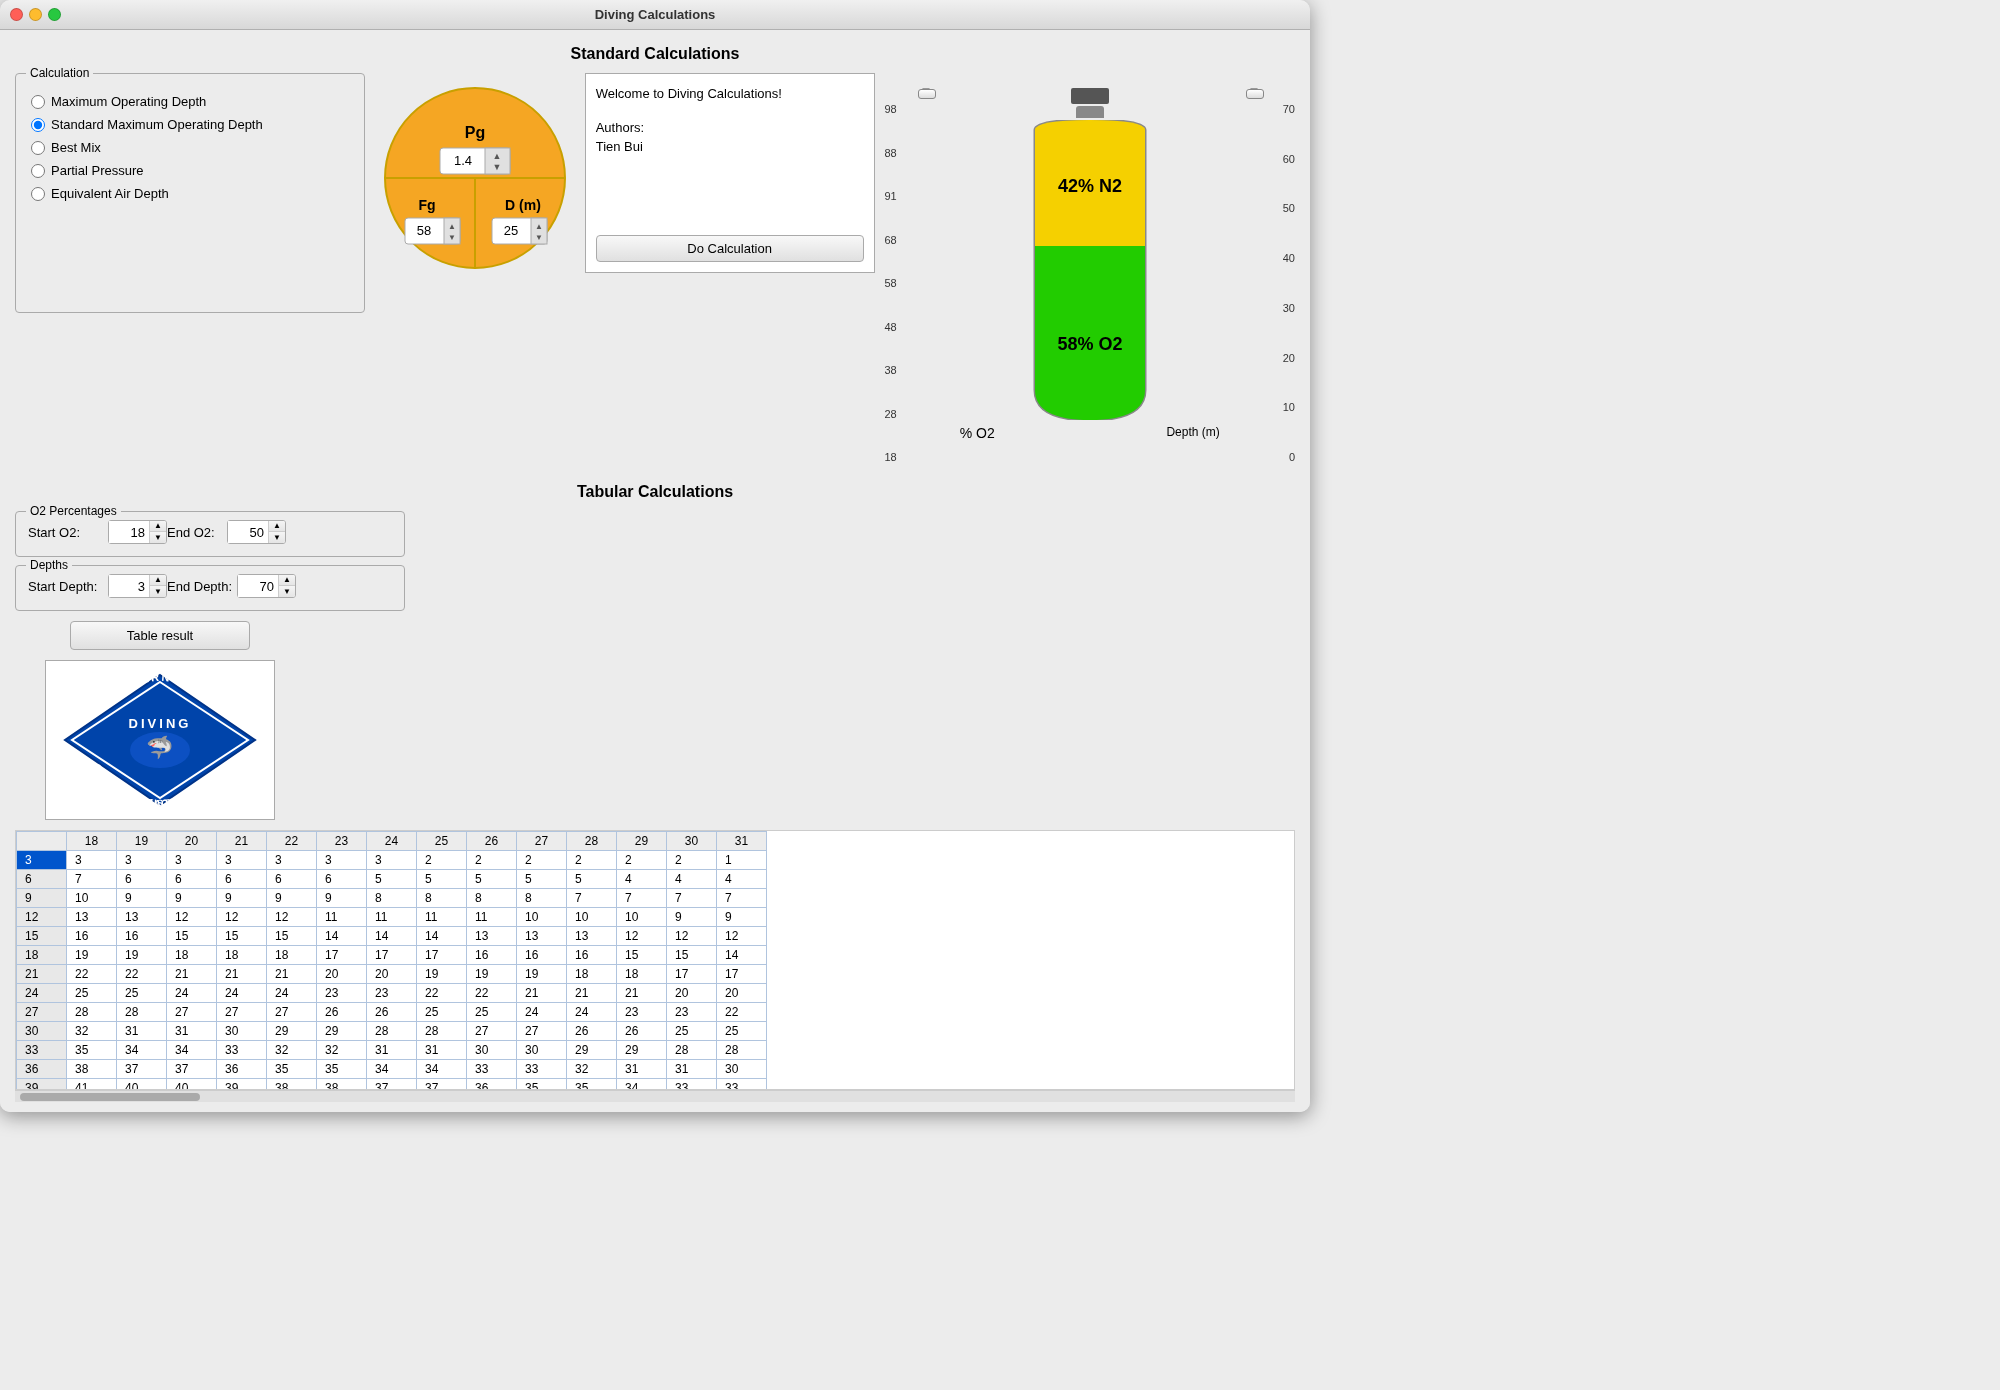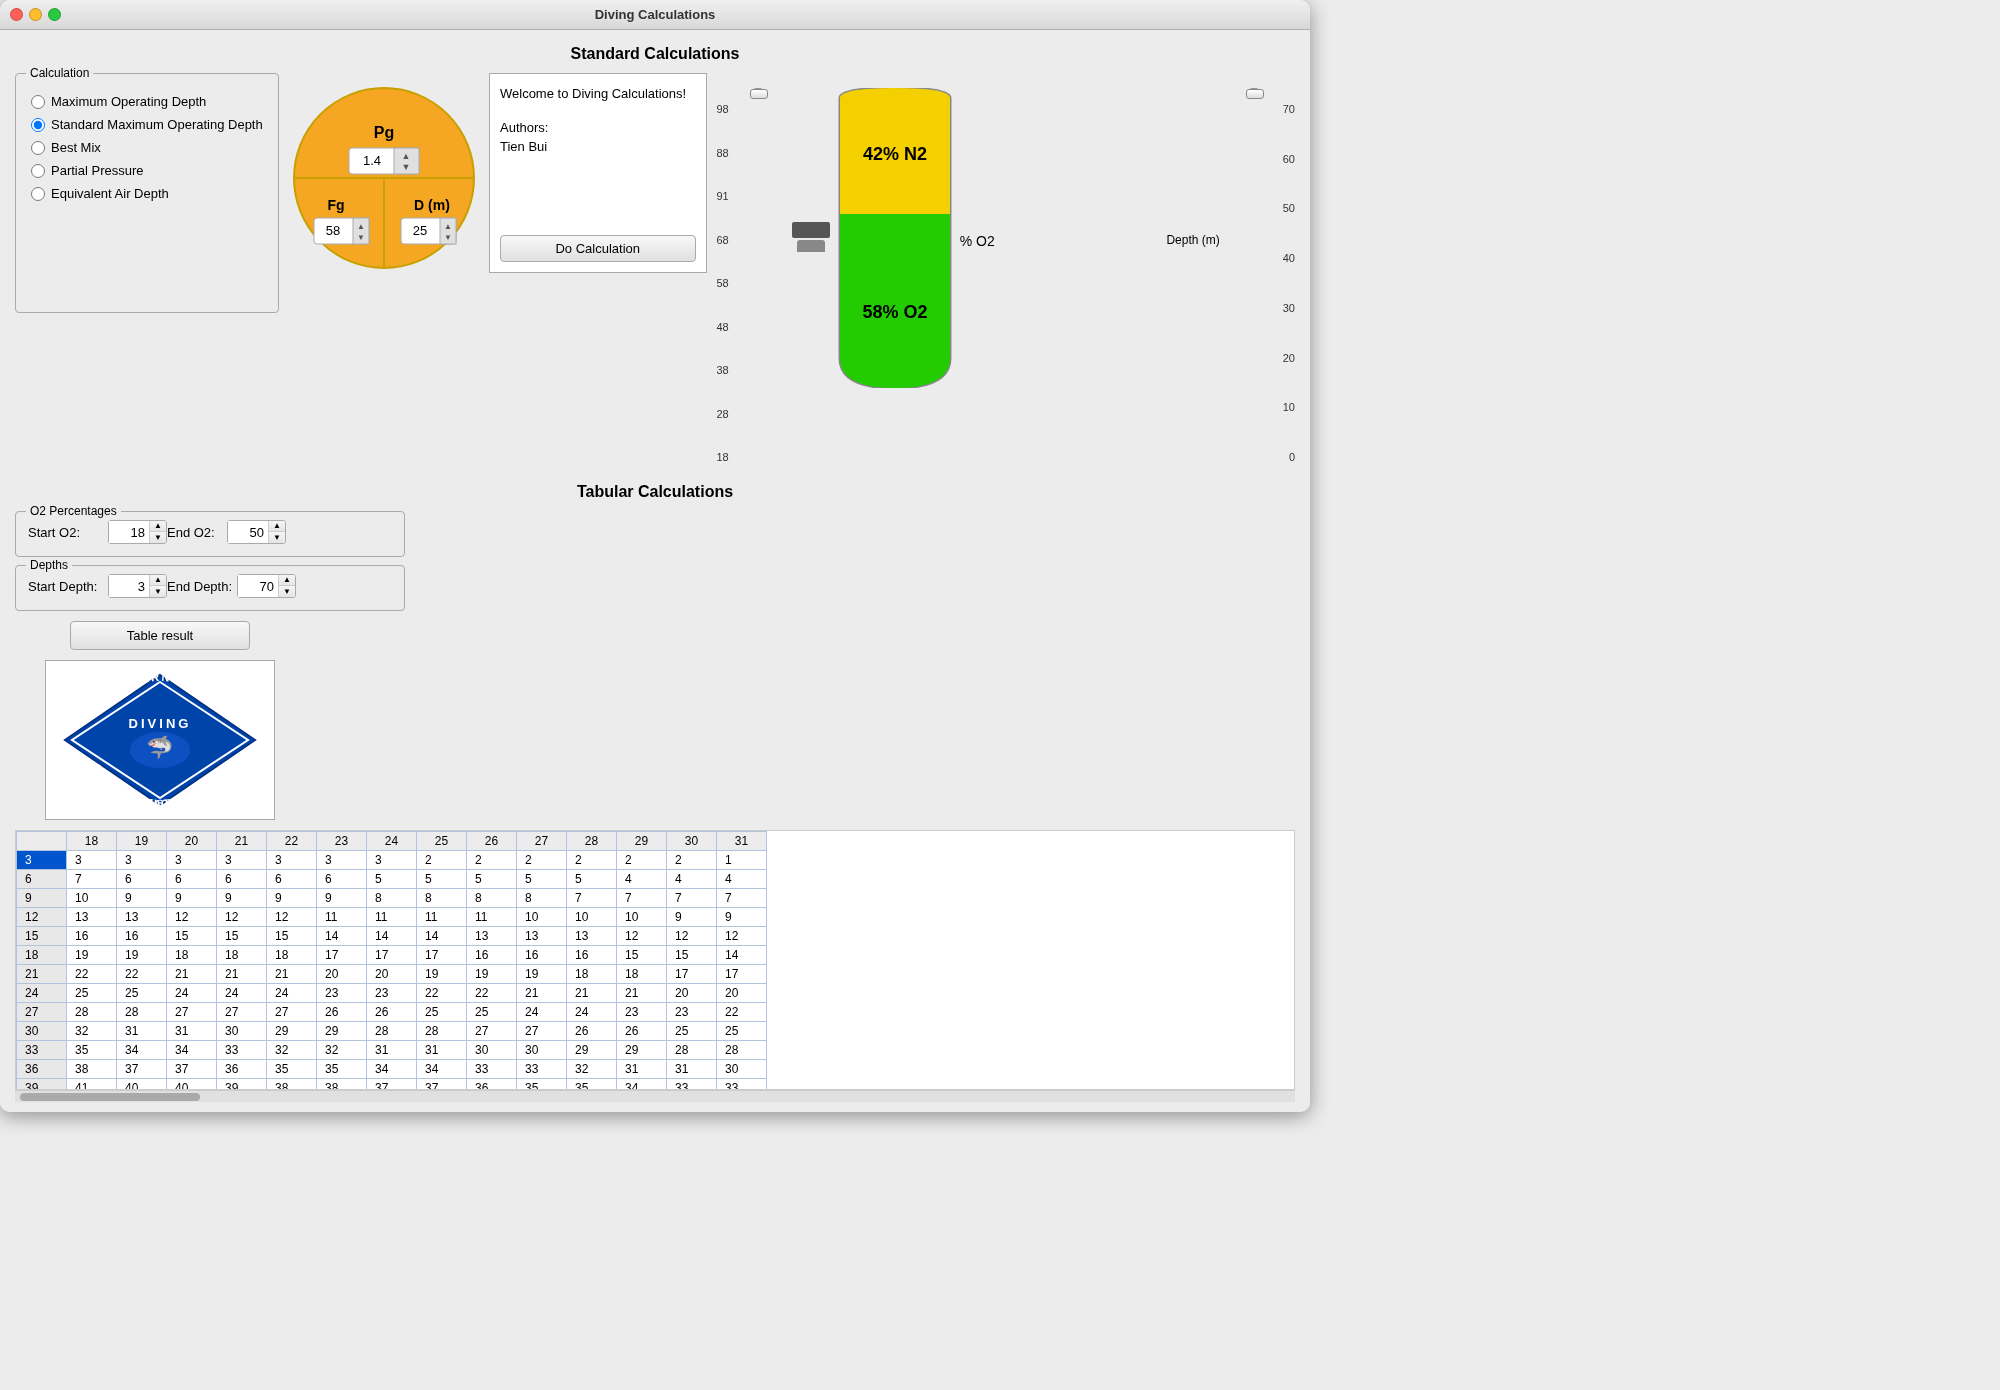--- a/index.html
+++ b/index.html
@@ -152,21 +152,21 @@
       flex-direction: column;
       justify-content: space-between;
       height: 370px;
       font-size: 11px;
       color: #333;
       padding: 5px 0;
     }
     .scale-labels span { text-align: right; }
     .tank-body-wrap {
       display: flex;
-      flex-direction: row;
+      flex-direction: column;
       align-items: center;
       padding: 10px 5px;
     }
 
     
     .tabular-row {
       display: flex;
       gap: 10px;
       margin-bottom: 10px;
       align-items: flex-start;

